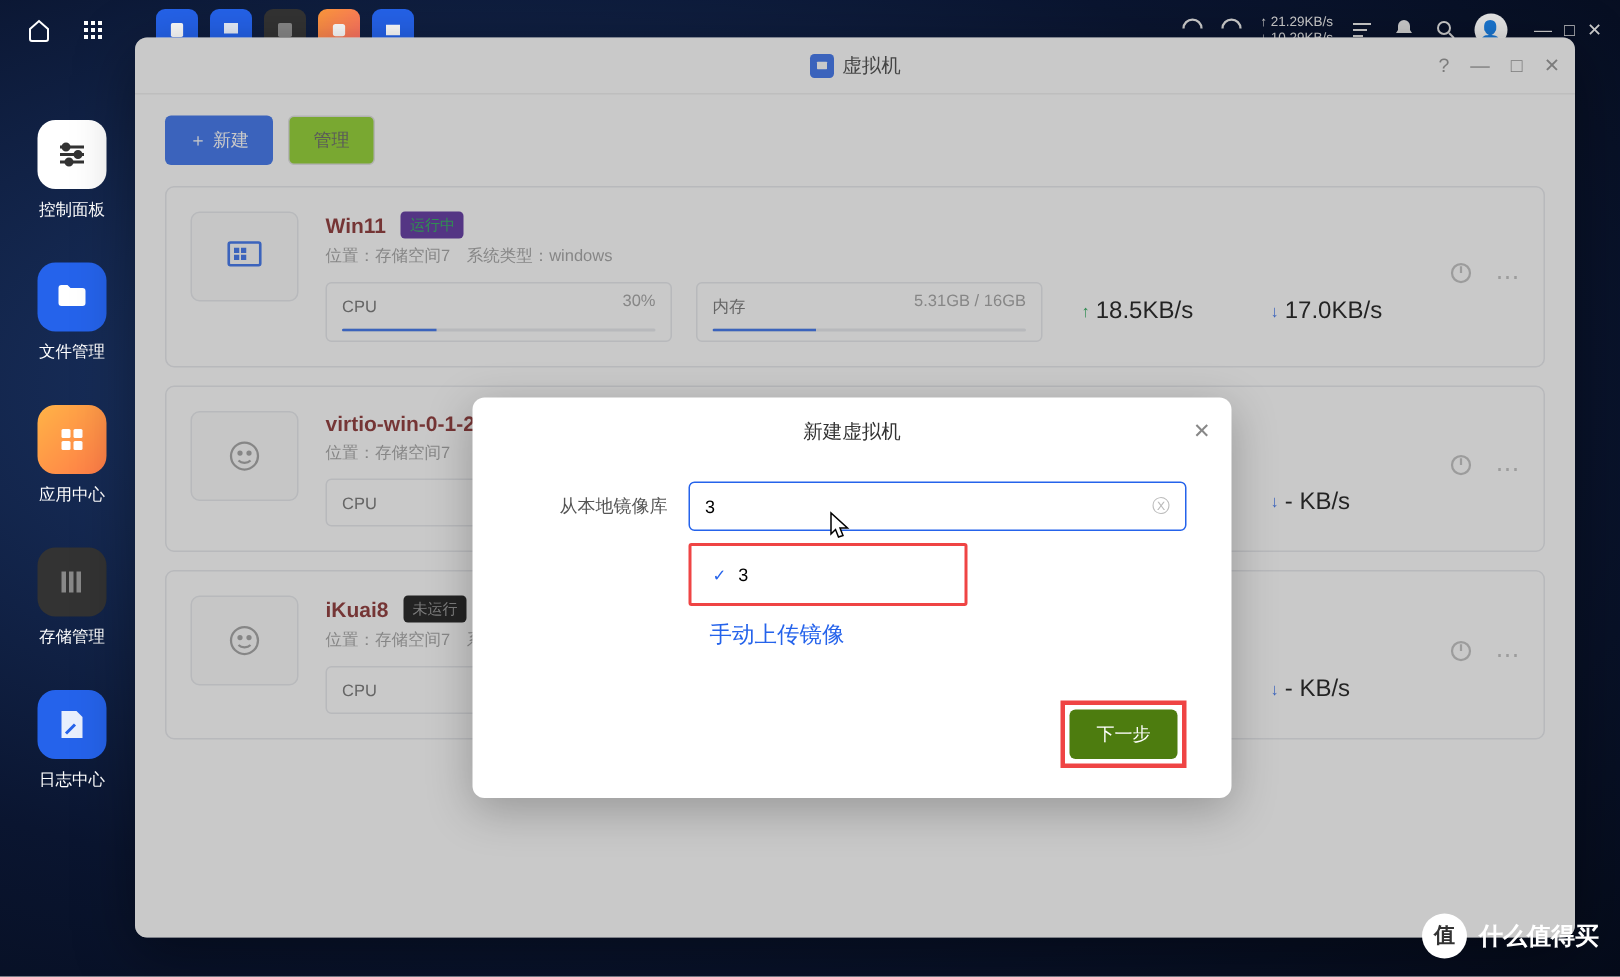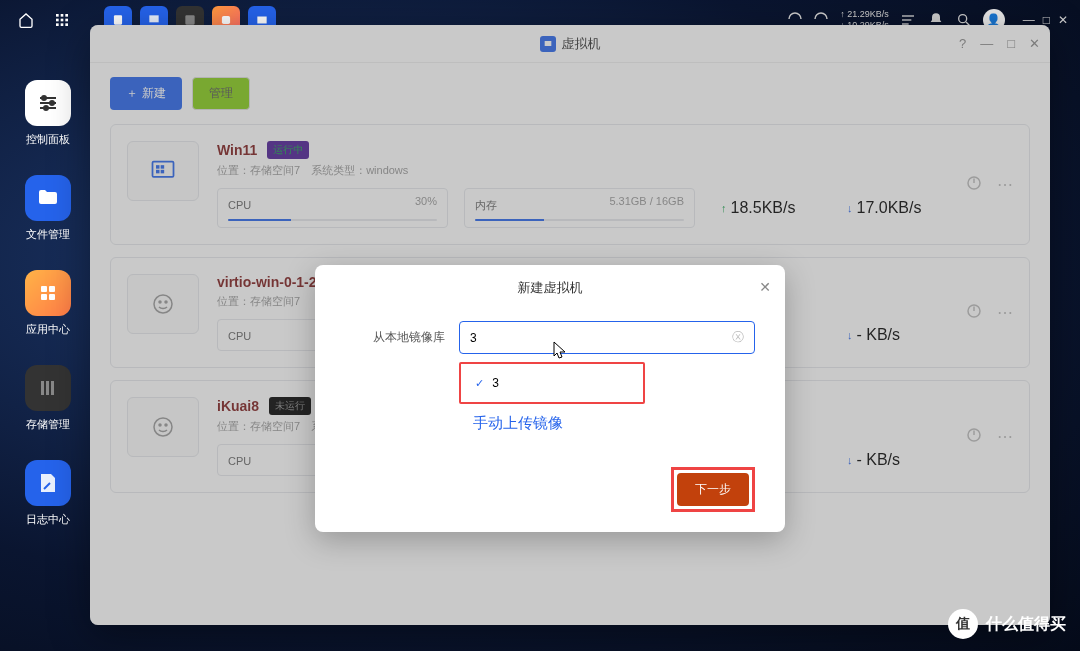--- a/index.html
+++ b/index.html
@@ -48,36 +48,36 @@
 .stat-box{flex:1;border:1px solid #e5e7eb;border-radius:4px;padding:6px 10px;position:relative;}
 .stat-box.narrow{flex:0 0 110px;display:flex;align-items:center;gap:4px;border:none;}
 .stat-label{font-size:11px;color:#666;}
 .stat-val{font-size:11px;color:#999;position:absolute;right:10px;top:6px;}
 .stat-bar{height:2px;background:#e5e7eb;margin-top:6px;border-radius:2px;overflow:hidden;}
 .stat-fill{height:100%;background:#2563eb;}
 .vm-actions{display:flex;gap:14px;align-items:center;color:#bbb;}
 .arrow-up{color:#16a34a;font-size:11px;}
 .arrow-down{color:#2563eb;font-size:11px;}
 .dim-overlay{position:absolute;left:90px;top:25px;width:960px;height:600px;background:rgba(100,100,100,0.35);border-radius:8px;}
-.modal{position:absolute;left:315px;top:265px;width:470px;background:#fff;border-radius:8px;box-shadow:0 8px 30px rgba(0,0,0,0.25);z-index:10;}
+.modal{position:absolute;left:315px;top:265px;width:506px;background:#fff;border-radius:8px;box-shadow:0 8px 30px rgba(0,0,0,0.25);z-index:10;}
 .modal-title{text-align:center;padding:14px;font-size:13px;font-weight:500;color:#333;position:relative;}
 .modal-close{position:absolute;right:14px;top:14px;color:#888;cursor:pointer;font-size:14px;}
 .modal-body{padding:10px 30px 24px;}
 .form-row{display:flex;align-items:center;gap:14px;margin-bottom:8px;}
 .form-label{font-size:12px;color:#555;width:100px;text-align:right;}
 .form-input{flex:1;border:1px solid #2563eb;border-radius:4px;padding:7px 10px;font-size:12px;position:relative;display:flex;align-items:center;}
 .form-input input{border:none;outline:none;flex:1;font-size:12px;}
 .clear-btn{color:#bbb;font-size:12px;cursor:pointer;}
 .dropdown{margin-left:114px;width:186px;border:2px solid #ef4444;border-radius:2px;background:#fff;padding:4px 0;}
 .dd-row{padding:8px 14px;font-size:12px;display:flex;align-items:center;gap:8px;}
 .dd-check{color:#2563eb;font-size:11px;}
 .dd-upload{padding:10px 14px;font-size:15px;color:#2563eb;margin-left:114px;}
 .modal-footer{display:flex;justify-content:flex-end;padding:0 30px 20px;}
 .btn-next-wrap{border:3px solid #ef4444;padding:3px;}
-.btn-next{background:#c2410c;color:#fff;border:none;padding:8px 18px;font-size:12px;border-radius:4px;}
+.btn-next{background:#4d7c0f;color:#fff;border:none;padding:8px 18px;font-size:12px;border-radius:4px;}
 .watermark{position:absolute;left:470px;top:330px;color:rgba(150,150,150,0.15);font-size:22px;font-style:italic;pointer-events:none;z-index:5;}
 .brand{position:absolute;right:14px;bottom:12px;display:flex;align-items:center;gap:8px;color:#fff;font-size:16px;font-weight:600;}
 .brand-badge{width:30px;height:30px;border-radius:50%;background:#fff;color:#333;display:flex;align-items:center;justify-content:center;font-size:14px;font-weight:bold;}
 .cursor{position:absolute;left:552px;top:340px;z-index:20;pointer-events:none;}
 </style>
 </head>
 <body>
 
 <div class="topbar">
   <div class="topbar-left">

